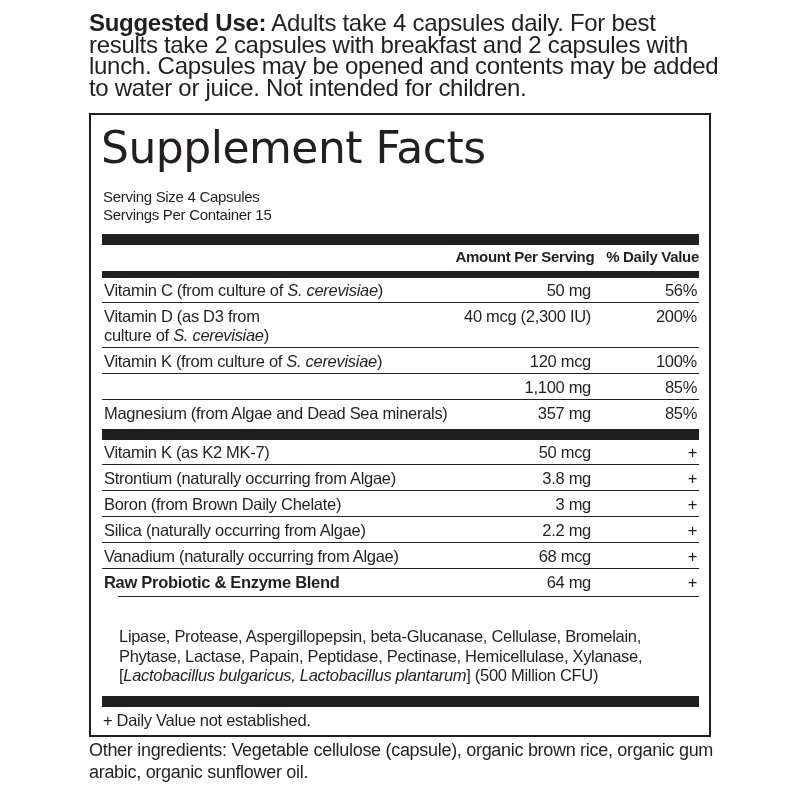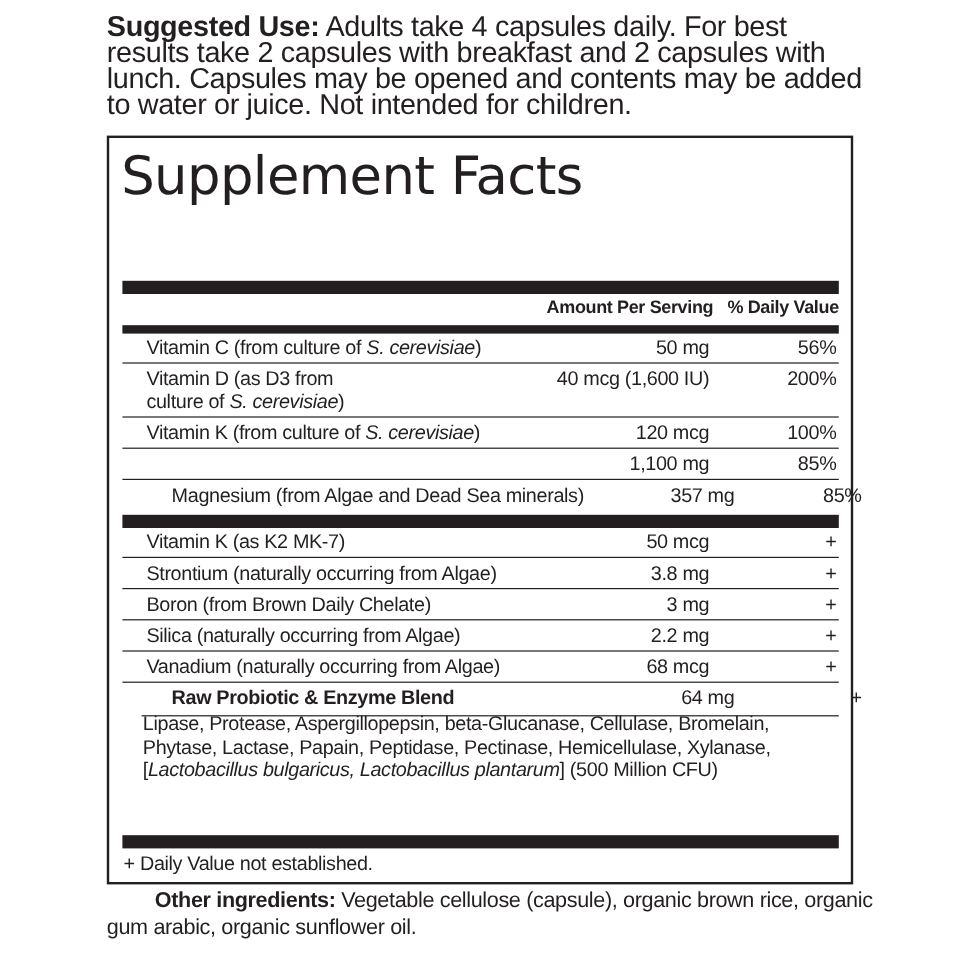--- a/index.html
+++ b/index.html
@@ -13,54 +13,58 @@
   .title { position:absolute; left:10px; top:-2px; font-size:44px; font-weight:400;
            letter-spacing:-0.5px; line-height:70px; font-family:"DejaVu Sans", sans-serif; }
   .serving { position:absolute; left:12px; top:73px; font-size:15px; line-height:18px; letter-spacing:-0.3px; }
   .bar { position:absolute; left:11px; width:597px; background:#231f20; }
   .bar.thick { height:11px; }
   .bar.med { height:7px; }
   .colhead { position:absolute; top:133px; right:10px; font-size:15px; font-weight:bold; letter-spacing:-0.3px; }
   .colhead span { margin-left:8px; }
   .row { position:absolute; left:11px; width:597px; border-bottom:1.5px solid #231f20;
          font-size:16.5px; line-height:19px; letter-spacing:-0.3px; }
-  .row.nob { border-bottom:none;margin-left:21px; }
-  .row .name { position:absolute; left:20px; top:3px; }
+  .row.nob { border-bottom:none; }
+  .row .name { position:absolute; left:2px; top:3px; }
   .row .amt { position:absolute; right:108px; top:3px; text-align:right; white-space:nowrap; }
   .row .dv { position:absolute; right:2px; top:3px; text-align:left; }
   .row .bold { font-weight:bold; }
   .blendline { position:absolute; left:27px; width:581px; border-top:1.5px solid #231f20; }
-  .blend { position:absolute; left:28px; top:479px; width:580px; font-size:16.5px; line-height:19.5px; letter-spacing:-0.3px; }
+  .blend { position:absolute; left:28px; top:512px; width:580px; font-size:16.5px; line-height:19.5px; letter-spacing:-0.3px; }
   .footnote { position:absolute; left:12px; top:596px; font-size:16.5px; letter-spacing:-0.3px; }
   .other { position:absolute; left:89px; top:740px; width:640px; font-size:18px; line-height:21.5px; letter-spacing:-0.3px; }
-  .other b { font-weight:bold;margin-left:40px; }
+  .other b { font-weight:normal; }
 </style>
 </head>
 <body>
 
 <div class="suggested"><b>Suggested Use:</b><span> Adults take 4 capsules daily. For best results take 2 capsules with breakfast and 2 capsules with lunch. Capsules may be opened and contents may be added to water or juice. Not intended for children.</span></div>
 
 <div class="panel">
   <div class="title">Supplement Facts</div>
+  <div class="serving">
+    <div>Serving Size 4 Capsules</div>
+    <div>Servings Per Container 15</div>
+  </div>
 
   <div class="bar thick" style="top:119px;"></div>
   <div class="colhead">
     <span>Amount Per Serving</span>
     <span>% Daily Value</span>
   </div>
   <div class="bar med" style="top:156px;"></div>
 
   <div class="row" style="top:163px;height:24px;">
     <span class="name"><span>Vitamin C (from culture of </span><i>S. cerevisiae</i><span>)</span></span>
     <span class="amt">50 mg</span>
     <span class="dv">56%</span>
   </div>
   <div class="row" style="top:189px;height:43px;">
     <span class="name"><span>Vitamin D (as D3 from</span><br><span>culture of </span><i>S. cerevisiae</i><span>)</span></span>
-    <span class="amt">40 mcg (1,600 IU)</span>
+    <span class="amt">40 mcg (2,300 IU)</span>
     <span class="dv">200%</span>
   </div>
   <div class="row" style="top:234px;height:24px;">
     <span class="name"><span>Vitamin K (from culture of </span><i>S. cerevisiae</i><span>)</span></span>
     <span class="amt">120 mcg</span>
     <span class="dv">100%</span>
   </div>
   <div class="row" style="top:260px;height:24px;">
     <span class="amt">1,100 mg</span>
     <span class="dv">85%</span>

